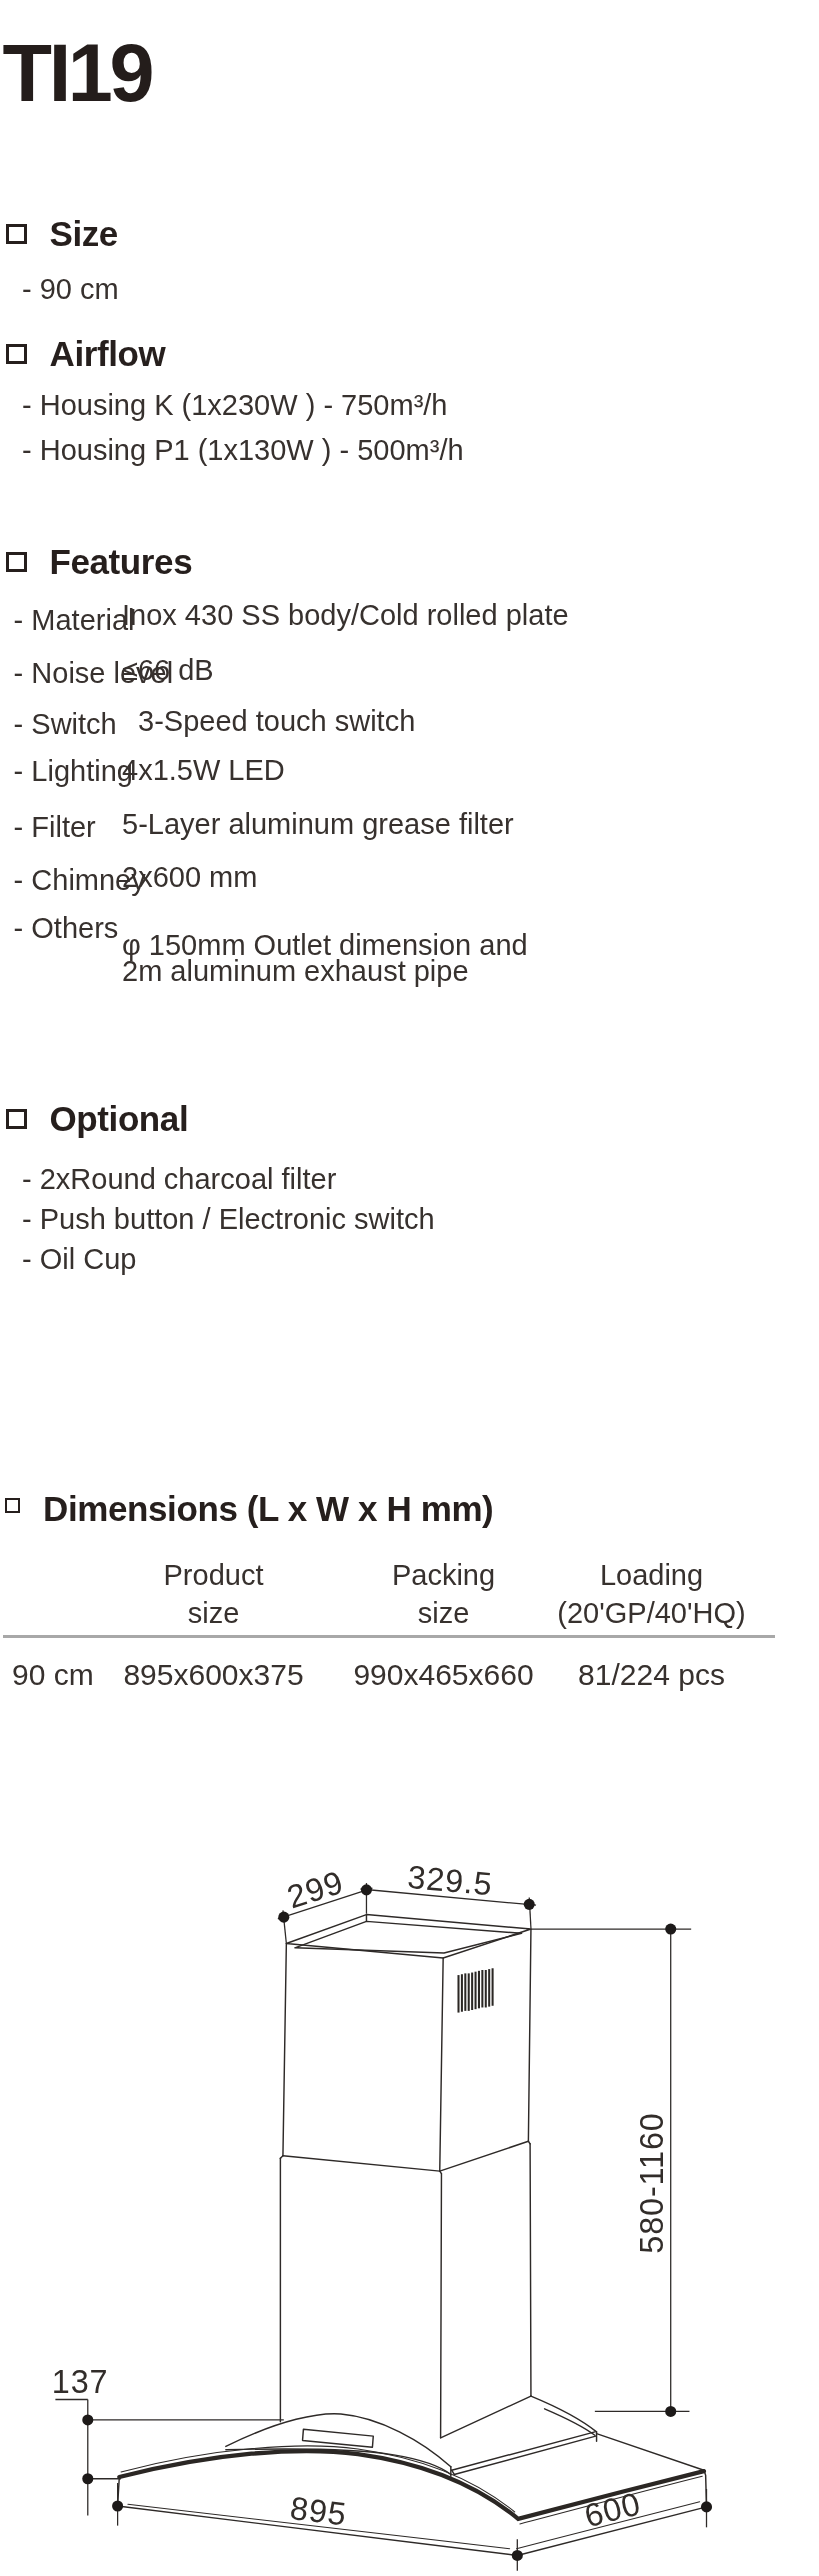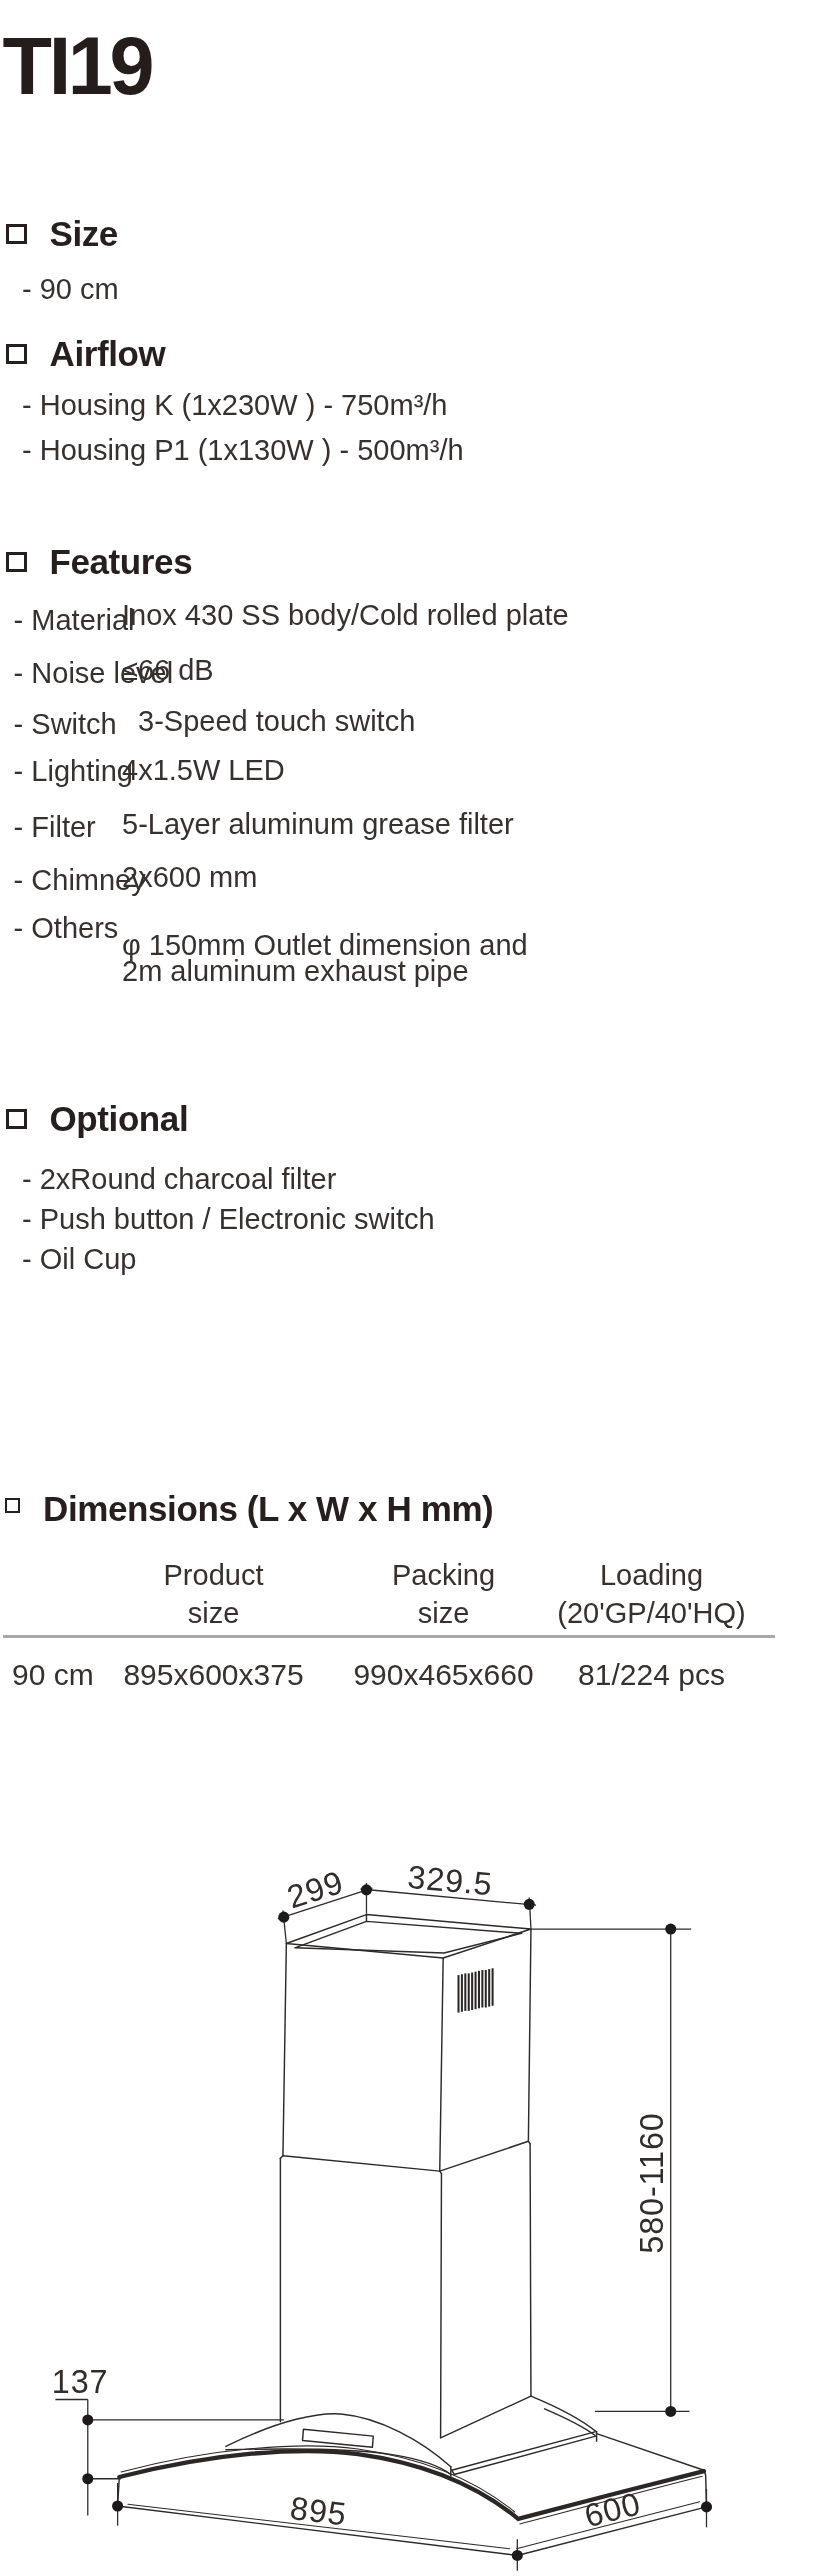--- a/index.html
+++ b/index.html
@@ -18,21 +18,21 @@
   .tbl-cell{font-size:30px;color:#37312e;white-space:nowrap;}
   .rule{position:absolute;background:#a8a8a8;height:3.4px;}
   .dim-label{font-size:38px;fill:#322d2a;letter-spacing:1px;}
   svg text{font-family:"Liberation Sans", sans-serif;}
 </style>
 </head>
 <body>
 
 <div id="page">
 
-  <div class="abs h1" style="left:2.6px;top:26px;">TI19</div>
+  <div class="abs h1" style="left:2.6px;top:33px;">TI19</div>
 
   <div class="abs sec-head" style="left:6px;top:216px;">
     <div class="bullet"></div>
     <div class="sec-title">Size</div>
   </div>
   <div class="abs body-txt" style="left:22px;top:273px;">- 90 cm</div>
 
   <div class="abs sec-head" style="left:6px;top:336px;">
     <div class="bullet"></div>
     <div class="sec-title">Airflow</div>

